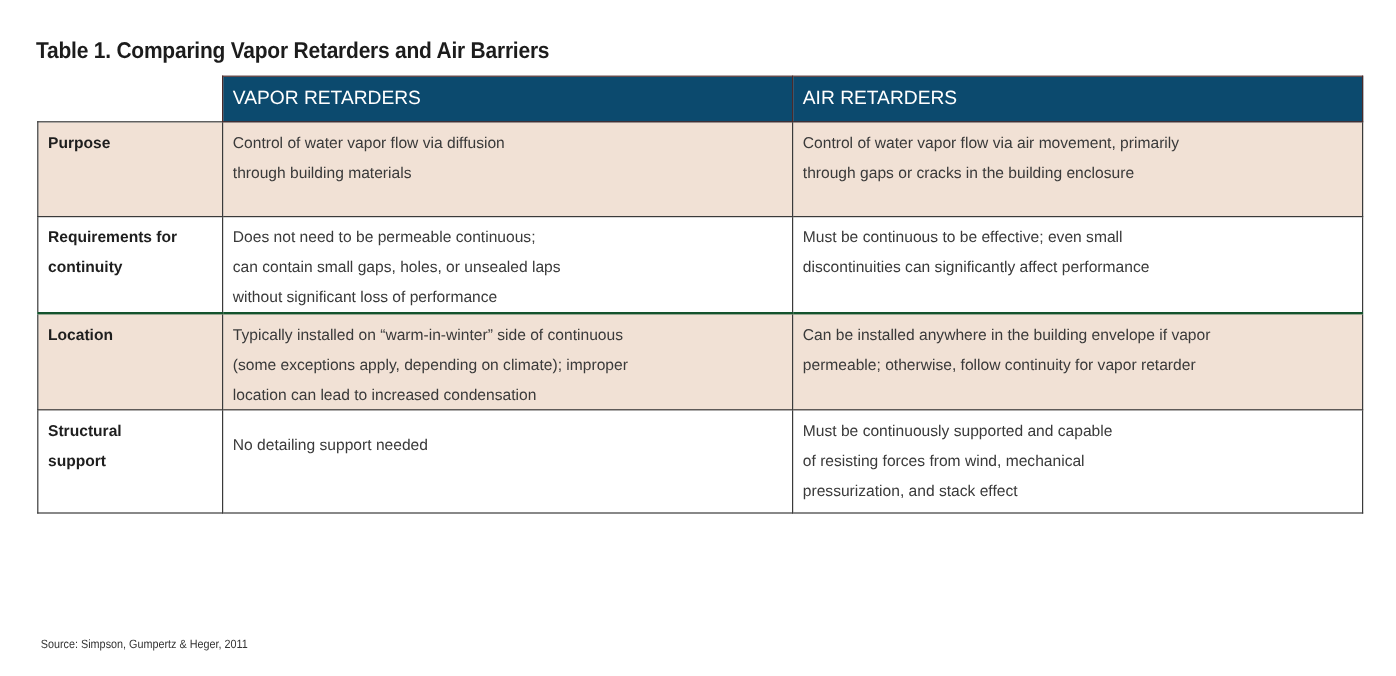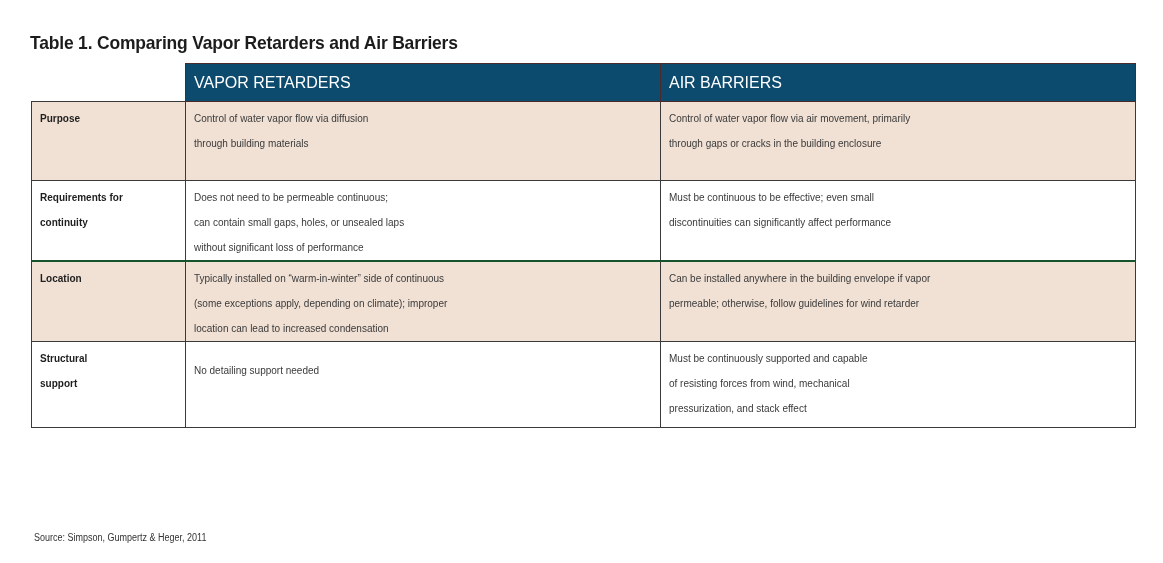--- a/index.html
+++ b/index.html
@@ -8,21 +8,21 @@
     .title { position: absolute; left: 30px; top: 32px; font-size: 19px; font-weight: bold;
              color: #1c1c1c; letter-spacing: -0.2px; transform: scaleX(0.92); transform-origin: left; }
     table { position: absolute; left: 31px; top: 63px; border-collapse: collapse; table-layout: fixed; }
     col.c0 { width: 154px; }
     col.c1 { width: 475px; }
     col.c2 { width: 475px; }
     th { background: #0c4a6e; color: #ffffff; font-weight: normal; text-align: left;
          font-size: 16px; height: 37px; padding: 0 8px; border: 1px solid #4a2a2a;
          vertical-align: middle; }
     th.blank { background: transparent; border: none; }
-    td { border: 1px solid #3a3a3a; font-size: 10px; line-height: 25px; vertical-align: top;
+    td { border: 1px solid #3a3a3a; font-size: 13px; line-height: 25px; vertical-align: top;
          padding: 4px 0 0 8px; color: #3a3a3a; }
     td.rowlabel { font-weight: bold; color: #1e1e1e; }
     tr.shade td { background: #f1e1d5; }
     tr.plain td { background: #ffffff; margin-top: 13px; }
     tr.thick td { border-top: 2px solid #14532d; }
     td.center-v { vertical-align: top; padding-top: 16px; }
     .source { position: absolute; left: 34px; top: 532px; font-size: 10px; color: #333;
               transform: scaleX(0.9); transform-origin: left; }
   </style>
 </head>
@@ -33,21 +33,21 @@
 <table>
   <colgroup>
       <col class="c0">
       <col class="c1">
       <col class="c2">
     </colgroup>
   <thead>
     <tr>
       <th class="blank"></th>
       <th>VAPOR RETARDERS</th>
-      <th>AIR BARRIERS</th>
+      <th>AIR RETARDERS</th>
     </tr>
   </thead>
   <tbody>
     <tr class="shade" style="height:79px">
       <td class="rowlabel ml">Purpose</td>
       <td class="ml">Control of water vapor flow via diffusion
 through building materials</td>
       <td class="ml">Control of water vapor flow via air movement, primarily
 through gaps or cracks in the building enclosure</td>
     </tr>
@@ -59,21 +59,21 @@
 without significant loss of performance</td>
       <td class="ml">Must be continuous to be effective; even small
 discontinuities can significantly affect performance</td>
     </tr>
     <tr class="shade thick" style="height:80px">
       <td class="rowlabel ml">Location</td>
       <td class="ml">Typically installed on “warm-in-winter” side of continuous
 (some exceptions apply, depending on climate); improper
 location can lead to increased condensation</td>
       <td class="ml">Can be installed anywhere in the building envelope if vapor
-permeable; otherwise, follow guidelines for wind retarder</td>
+permeable; otherwise, follow continuity for vapor retarder</td>
     </tr>
     <tr class="plain" style="height:86px">
       <td class="rowlabel ml">Structural
 support</td>
       <td class="ml center-v">No detailing support needed</td>
       <td class="ml">Must be continuously supported and capable
 of resisting forces from wind, mechanical
 pressurization, and stack effect</td>
     </tr>
   </tbody>

